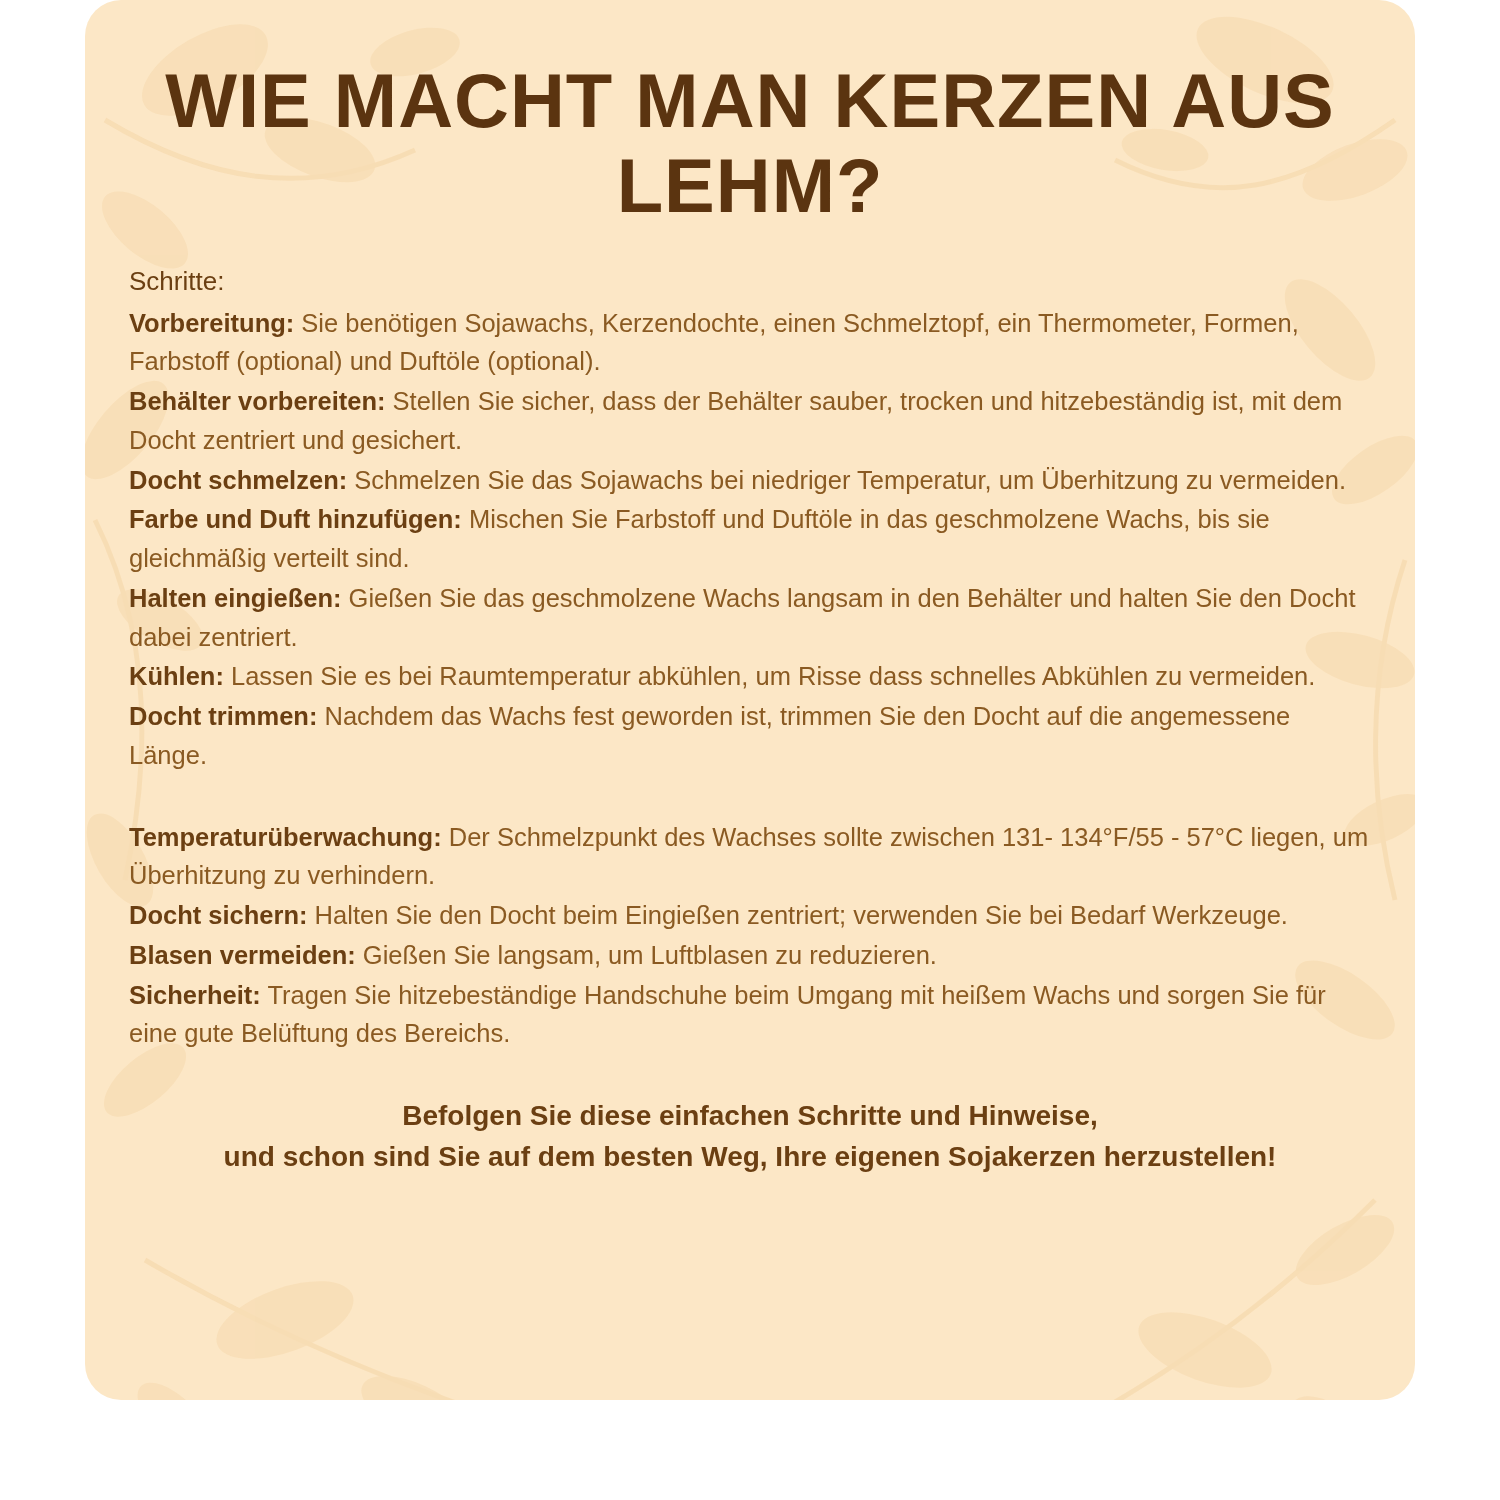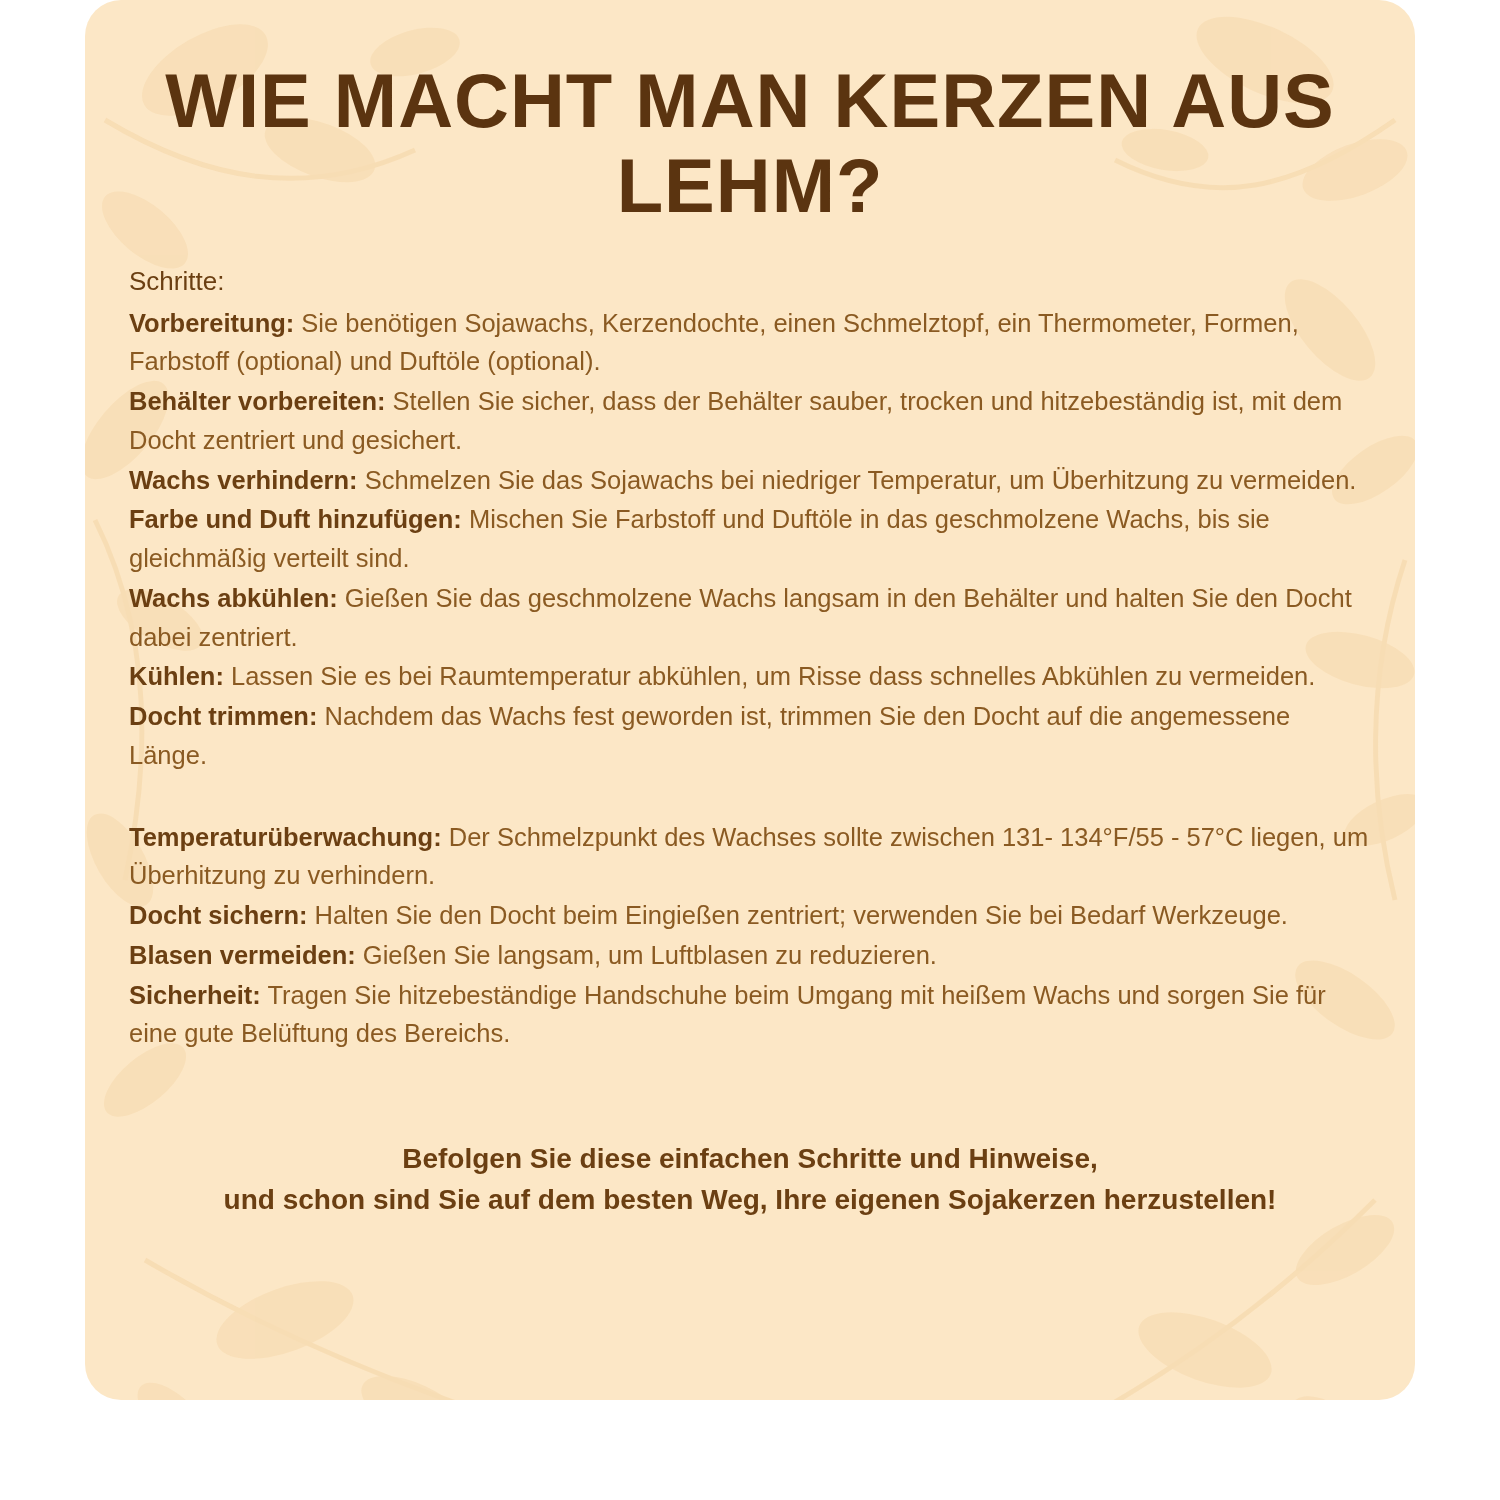--- a/index.html
+++ b/index.html
@@ -75,21 +75,21 @@
   }
   .para .rest {
     color: #8a5a22;
   }
 
   .gap {
     height: 42px;
   }
 
   .closing {
-    margin-top: 86px;
+    margin-top: 43px;
     text-align: center;
     color: #6b3f12;
     font-weight: 700;
     font-size: 28px;
     line-height: 1.45;
     padding: 0 30px;
   }
 </style>
 </head>
 <body>
@@ -143,27 +143,27 @@
 
       <div class="section-heading">Schritte:</div>
 
       <p class="para">
         <span class="lead">Vorbereitung:</span><span class="rest"> Sie benötigen Sojawachs, Kerzendochte, einen Schmelztopf, ein Thermometer, Formen, Farbstoff (optional) und Duftöle (optional).</span>
       </p>
       <p class="para">
         <span class="lead">Behälter vorbereiten:</span><span class="rest"> Stellen Sie sicher, dass der Behälter sauber, trocken und hitzebeständig ist, mit dem Docht zentriert und gesichert.</span>
       </p>
       <p class="para">
-        <span class="lead">Wachs verhindern:</span><span class="rest"> Schmelzen Sie das Sojawachs bei niedriger Temperatur, um Überhitzung zu vermeiden.</span>
+        <span class="lead">Docht schmelzen:</span><span class="rest"> Schmelzen Sie das Sojawachs bei niedriger Temperatur, um Überhitzung zu vermeiden.</span>
       </p>
       <p class="para">
         <span class="lead">Farbe und Duft hinzufügen:</span><span class="rest"> Mischen Sie Farbstoff und Duftöle in das geschmolzene Wachs, bis sie gleichmäßig verteilt sind.</span>
       </p>
       <p class="para">
-        <span class="lead">Wachs abkühlen:</span><span class="rest"> Gießen Sie das geschmolzene Wachs langsam in den Behälter und halten Sie den Docht dabei zentriert.</span>
+        <span class="lead">Halten eingießen:</span><span class="rest"> Gießen Sie das geschmolzene Wachs langsam in den Behälter und halten Sie den Docht dabei zentriert.</span>
       </p>
       <p class="para">
         <span class="lead">Kühlen:</span><span class="rest"> Lassen Sie es bei Raumtemperatur abkühlen, um Risse dass schnelles Abkühlen zu vermeiden.</span>
       </p>
       <p class="para">
         <span class="lead">Docht trimmen:</span><span class="rest"> Nachdem das Wachs fest geworden ist, trimmen Sie den Docht auf die angemessene Länge.</span>
       </p>
 
       <div class="gap"></div>
 

